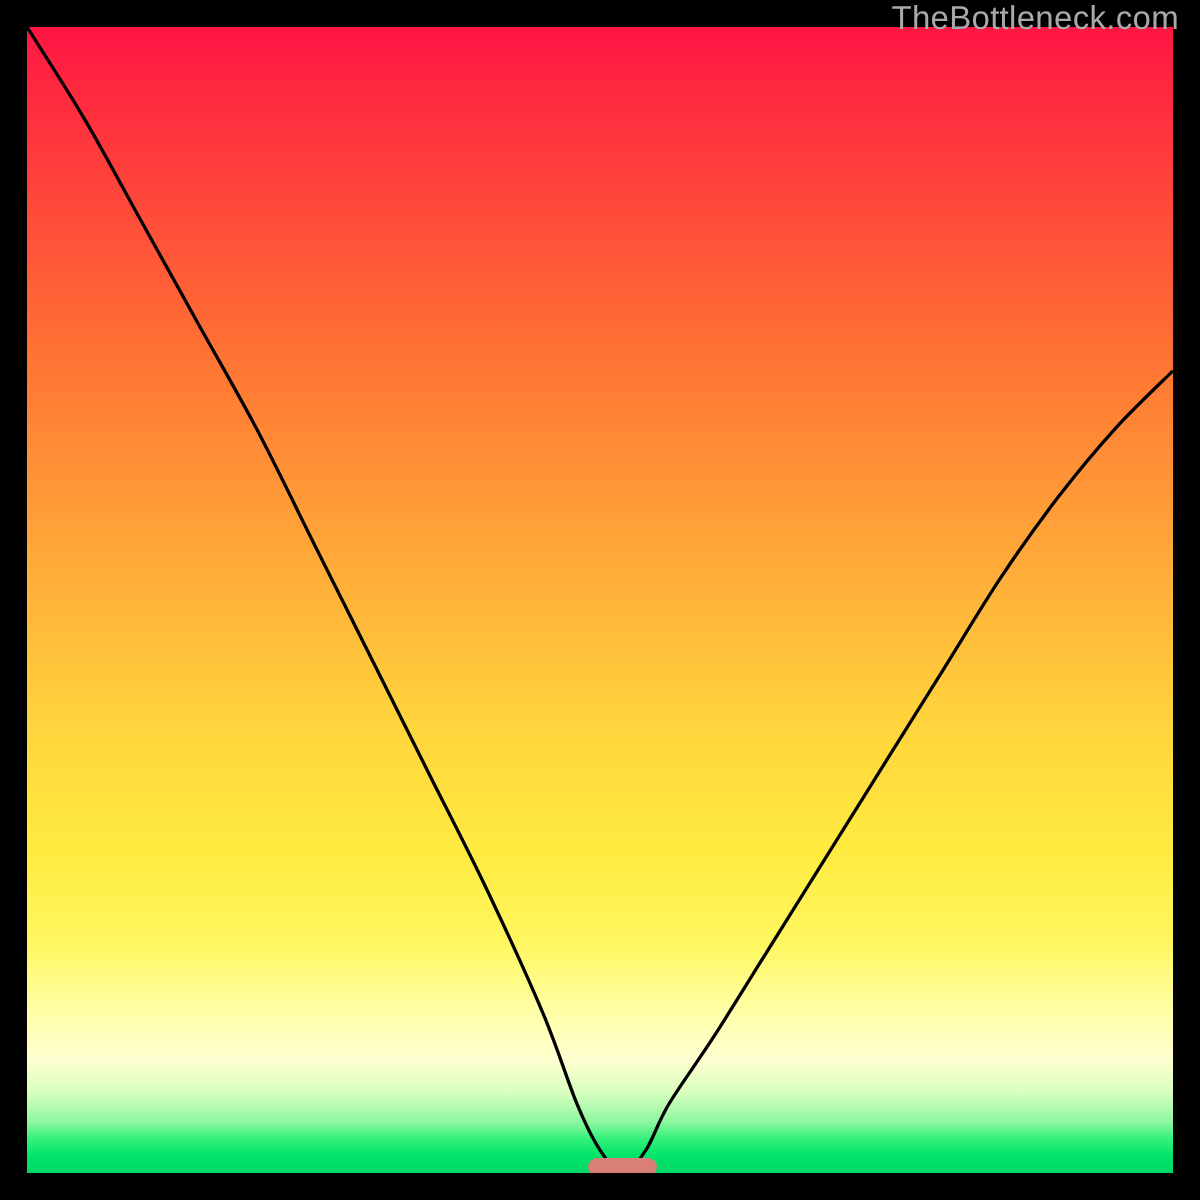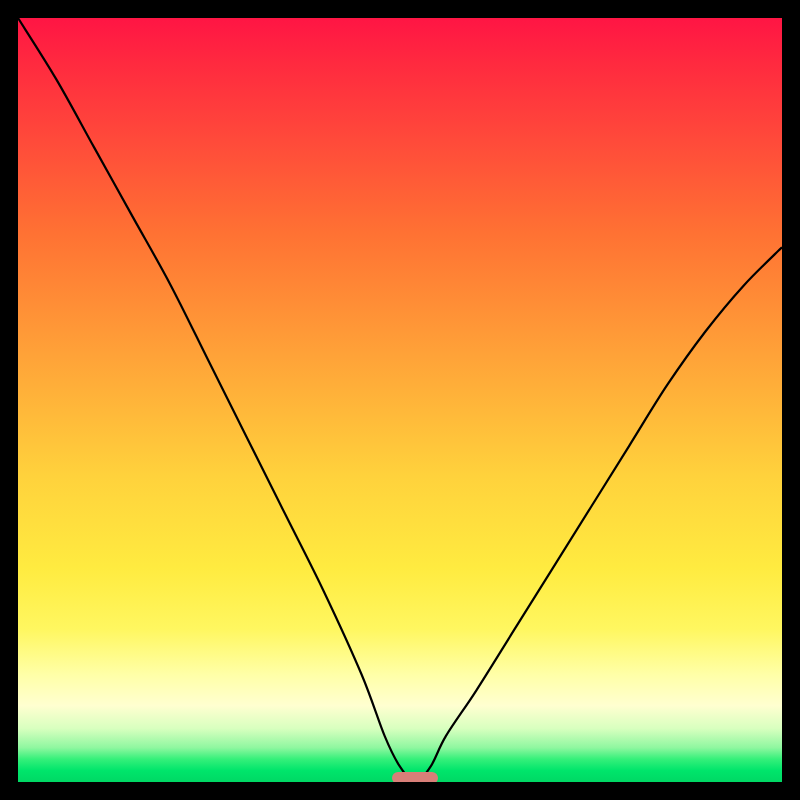--- a/index.html
+++ b/index.html
@@ -72,20 +72,21 @@
     position: absolute;
     height: 12px;
     background: #d97f78;
     border-radius: 6px;
   }
 </style>
 </head>
 <body>
 
 <div class="frame">
+  <div class="watermark">TheBottleneck.com</div>
 
   <div class="plot-area">
     <div class="gradient"></div>
 
     <svg class="curve" viewBox="0 0 764 764" preserveAspectRatio="none">
       <path id="curve-path" d="M 0 0 C 6.366666666666667 10.186666666666667, 25.46666666666667 39.47333333333334, 38.2 61.120000000000005 C 50.93333333333334 82.76666666666667, 63.66666666666667 106.96, 76.4 129.88 C 89.13333333333334 152.79999999999998, 101.86666666666666 175.72, 114.6 198.64 C 127.33333333333333 221.55999999999997, 140.06666666666666 243.20666666666665, 152.8 267.4 C 165.53333333333336 291.5933333333333, 178.26666666666668 318.33333333333326, 191 343.79999999999995 C 203.73333333333332 369.26666666666665, 216.46666666666667 394.7333333333333, 229.2 420.2 C 241.9333333333333 445.6666666666667, 254.66666666666663 471.1333333333333, 267.4 496.6 C 280.1333333333333 522.0666666666667, 292.8666666666667 546.26, 305.6 573 C 318.33333333333337 599.74, 333.61333333333334 632.8466666666666, 343.8 657.04 C 353.9866666666667 681.2333333333333, 360.3533333333333 702.88, 366.71999999999997 718.16 C 373.08666666666664 733.4399999999999, 376.90666666666664 741.08, 382 748.72 C 387.09333333333336 756.36, 392.1866666666667 764, 397.28000000000003 764 C 402.37333333333333 764, 407.4666666666667 756.36, 412.56 748.72 C 417.6533333333333 741.08, 420.20000000000005 730.8933333333333, 427.84000000000003 718.16 C 435.48 705.4266666666666, 446.94 690.1466666666668, 458.4 672.32 C 469.85999999999996 654.4933333333333, 483.8666666666667 631.5733333333334, 496.6 611.2 C 509.33333333333337 590.8266666666667, 522.0666666666666 570.4533333333333, 534.8 550.0799999999999 C 547.5333333333333 529.7066666666666, 560.2666666666667 509.33333333333337, 573 488.96000000000004 C 585.7333333333333 468.5866666666667, 598.4666666666667 448.2133333333333, 611.2 427.84 C 623.9333333333334 407.46666666666664, 636.6666666666666 385.81999999999994, 649.4 366.71999999999997 C 662.1333333333333 347.62, 674.8666666666667 329.79333333333335, 687.6 313.24 C 700.3333333333334 296.68666666666667, 713.0666666666666 281.40666666666664, 725.8 267.4 C 738.5333333333333 253.39333333333332, 757.6333333333333 235.5666666666667, 764 229.20000000000005" fill="none" stroke="#000" stroke-width="2.2"></path>
     </svg>
 
     <div class="marker" id="minimum-marker" style="left: 374.36px; width: 45.84px; top: 754px; background: rgb(217, 127, 120);"></div>
   </div>

